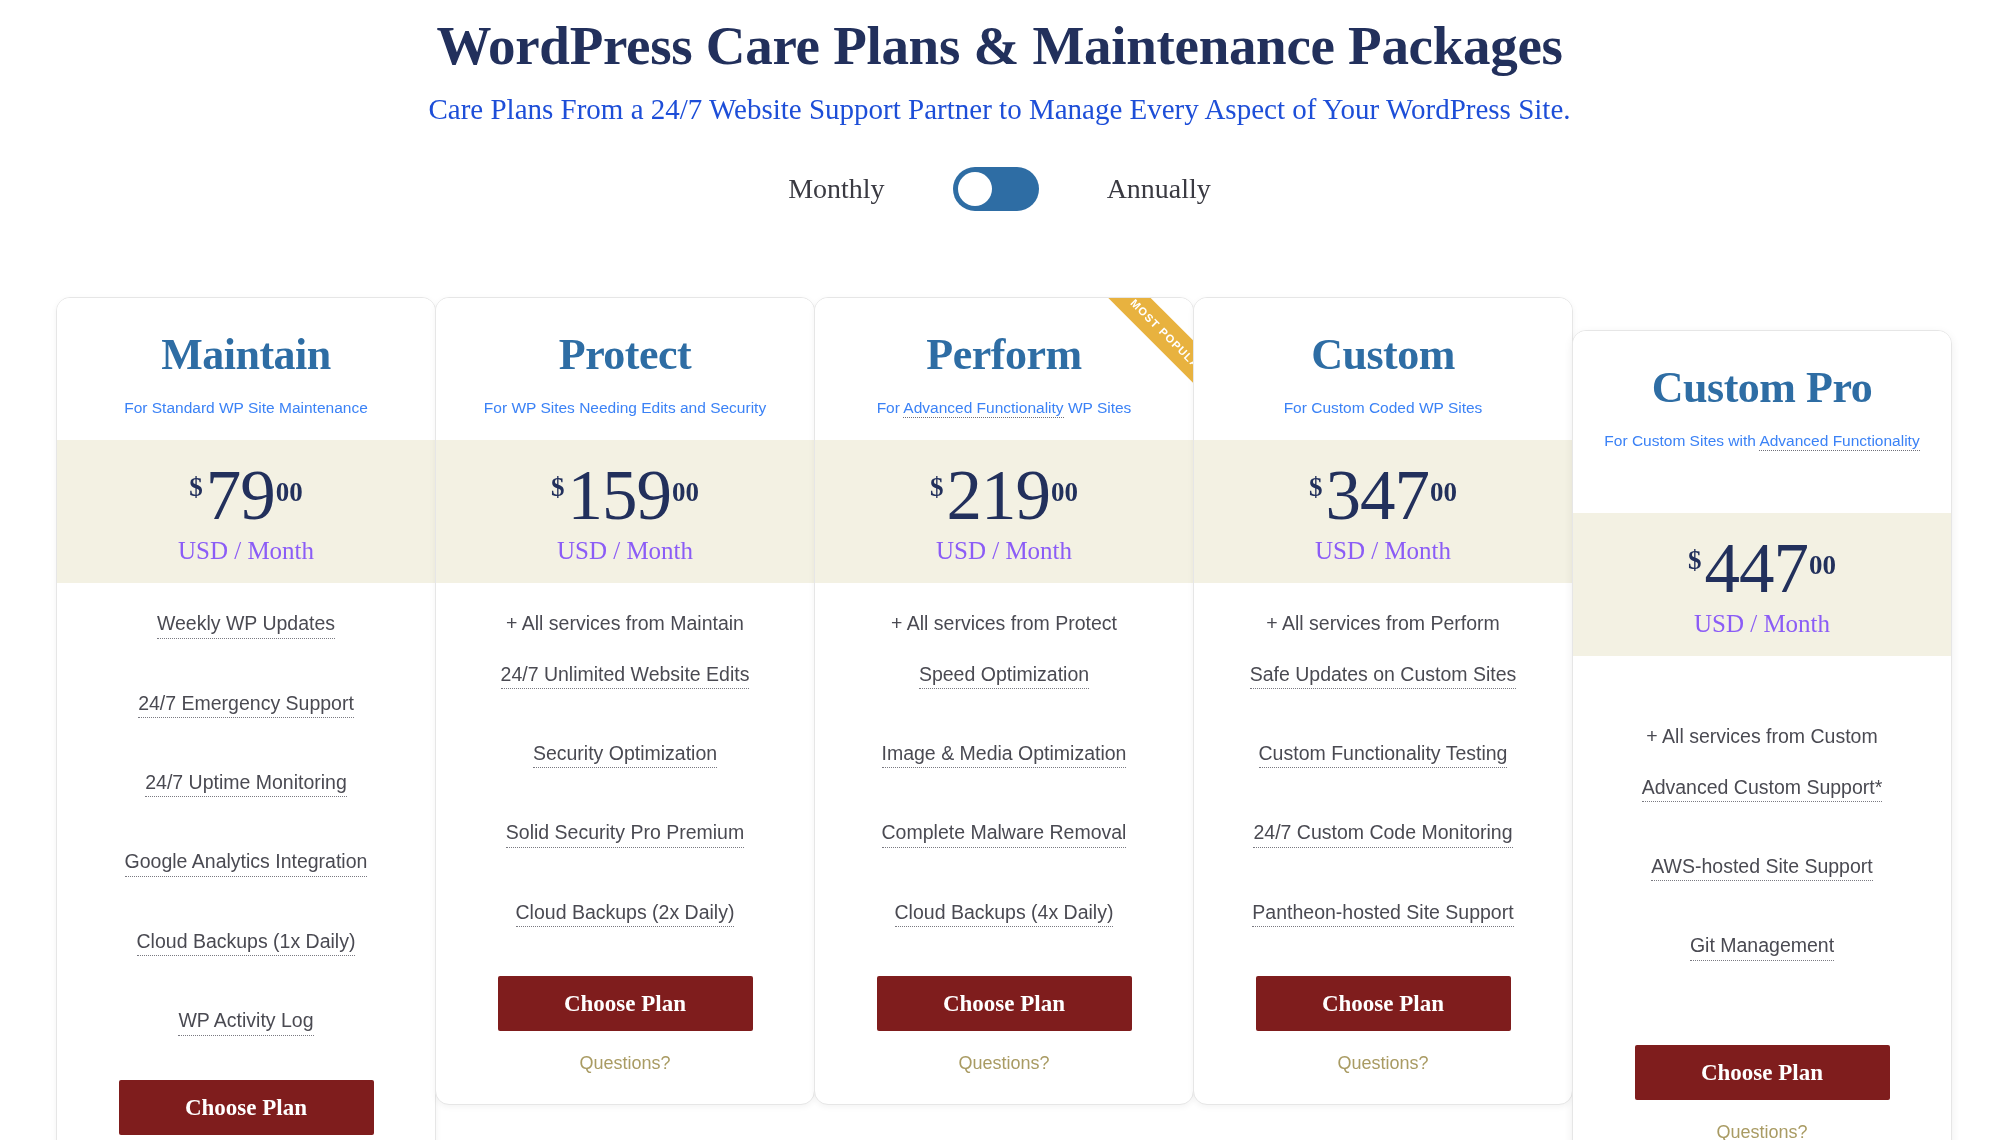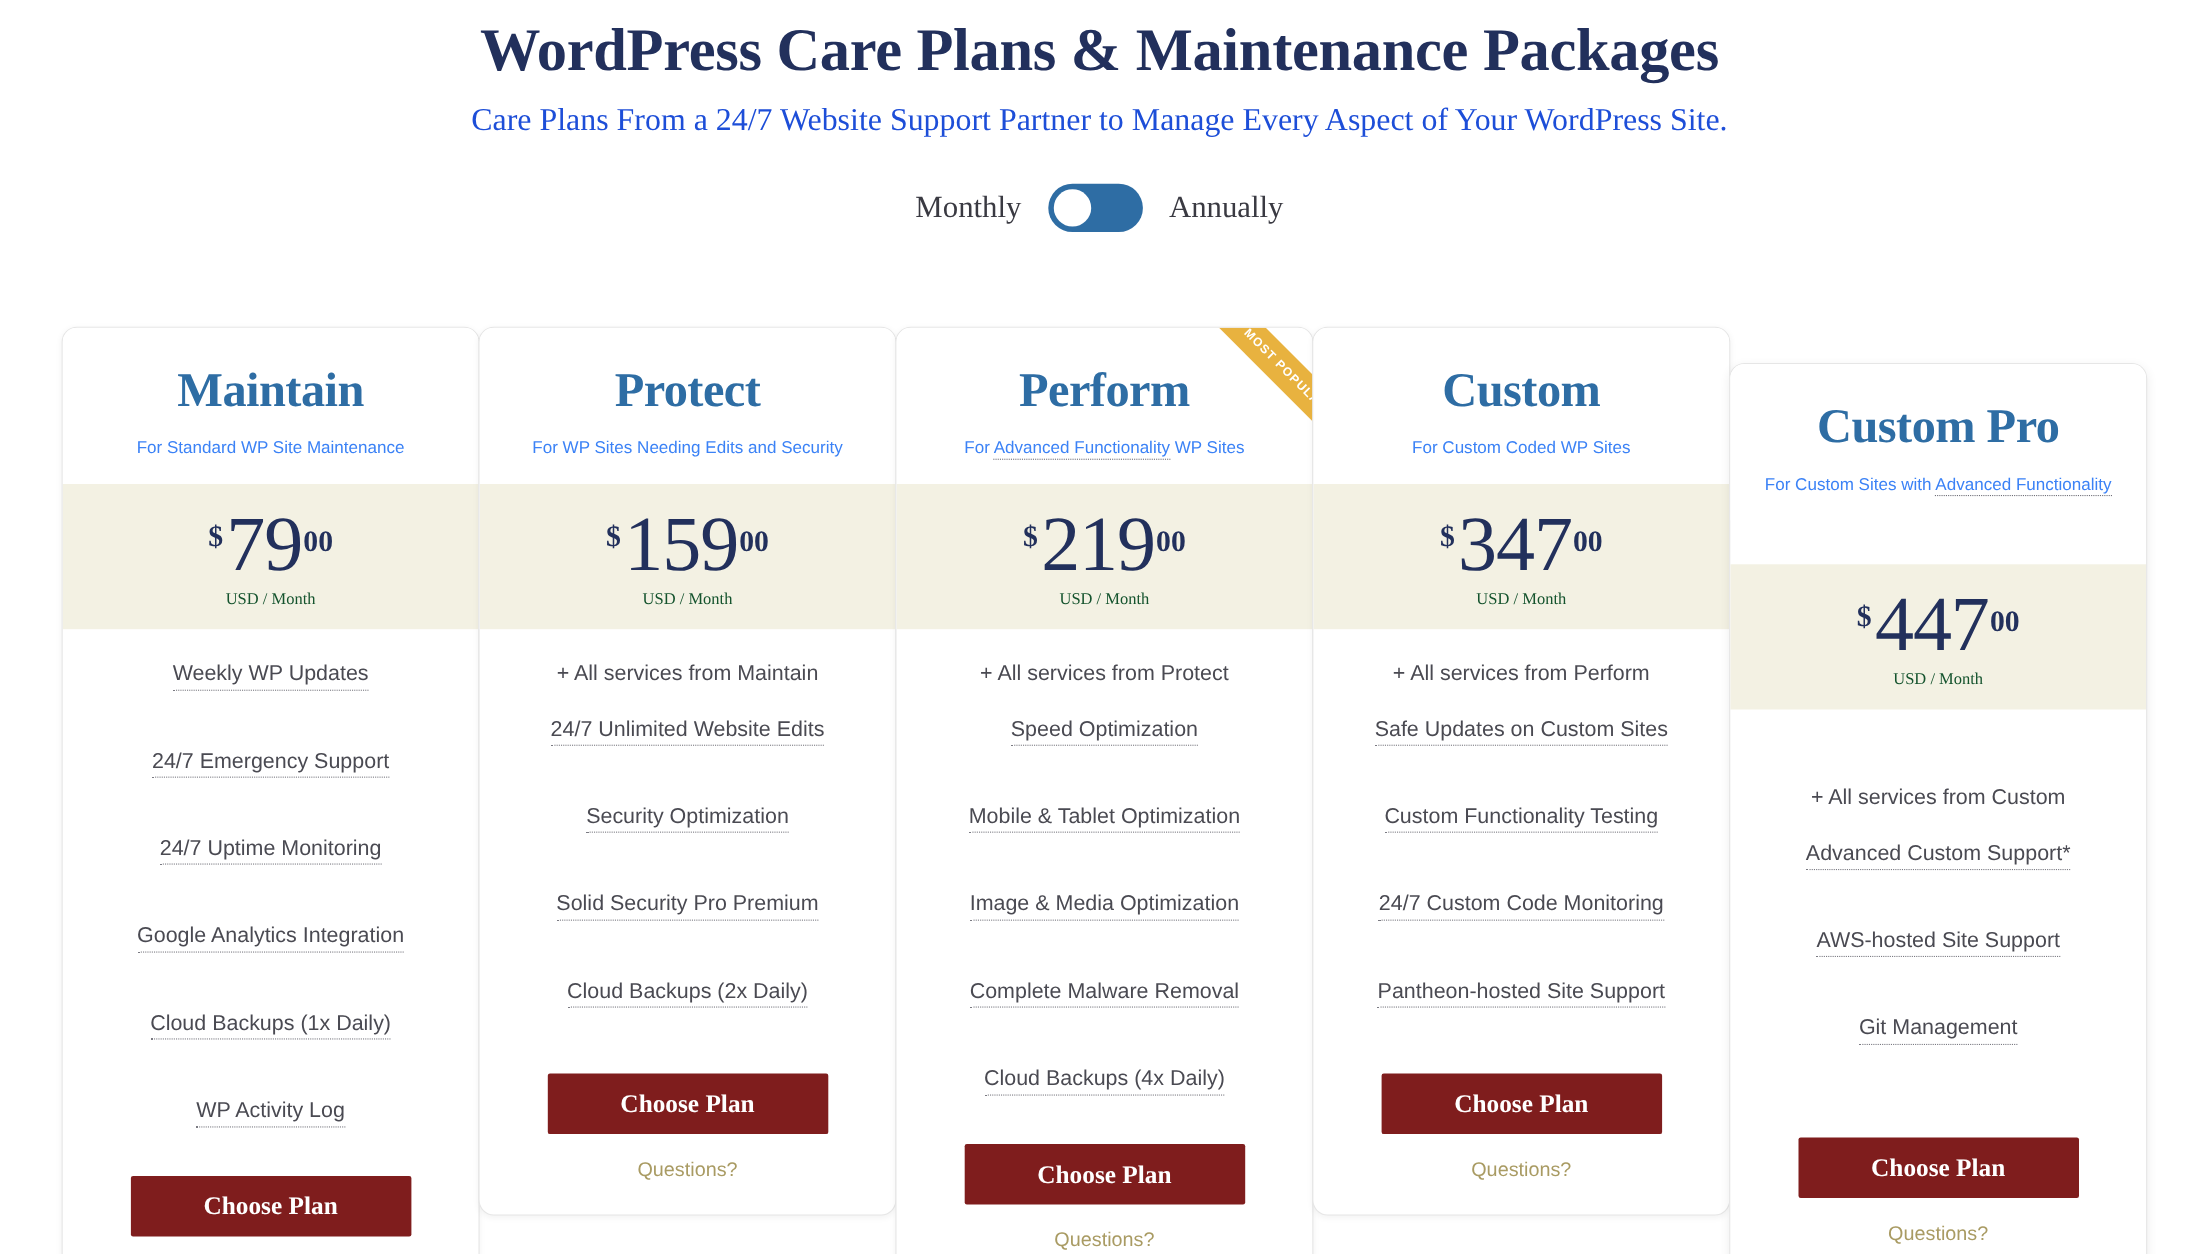--- a/index.html
+++ b/index.html
@@ -40,21 +40,21 @@
     margin-top: 12px;
     line-height: 1.3;
   }
 
   
   .billing-toggle {
     margin-top: 38px;
     display: flex;
     align-items: center;
     justify-content: center;
-    gap: 24px;
+    gap: 68px;
   }
   .billing-label {
     font-family: "Liberation Serif", serif;
     font-size: 28px;
     color: #3a3a42;
     line-height: 1;
   }
   .toggle-switch {
     width: 86px;
     height: 44px;
@@ -160,22 +160,22 @@
   }
   .cents {
     font-size: 27px;
     font-weight: 700;
     margin-top: 19px;
     margin-left: 1px;
   }
   .price-period {
     margin-top: 6px;
     font-family: "Liberation Serif", serif;
-    font-size: 15px;
-    color: #14532d;
+    font-size: 25px;
+    color: #8b5cf6;
   }
 
   
   .features {
     flex: 1 1 auto;
     padding: 28px 14px 6px;
     text-align: center;
   }
   .feature {
     font-family: "Liberation Sans", sans-serif;
@@ -337,21 +337,20 @@
             <span class="amount">219</span>
             <span class="cents">00</span>
           </div>
           <div class="price-period">USD / Month</div>
         </div>
         <div class="features">
           <div class="feature-row">
             <span class="feature">+ All services from Protect</span>
           </div>
           <div class="feature-row"><span class="feature linked">Speed Optimization</span></div>
-          <div class="feature-row"><span class="feature linked">Mobile &amp; Tablet Optimization</span></div>
           <div class="feature-row"><span class="feature linked">Image &amp; Media Optimization</span></div>
           <div class="feature-row"><span class="feature linked">Complete Malware Removal</span></div>
           <div class="feature-row"><span class="feature linked">Cloud Backups (4x Daily)</span></div>
         </div>
         <div class="card-foot"><button class="choose-plan-btn">Choose Plan</button><a class="questions-link">Questions?</a></div>
       </div>
       <div class="card">
         <div class="card-head">
           <div class="plan-name">Custom</div>
           <div class="plan-tagline"><span>For Custom Coded WP Sites</span></div>

